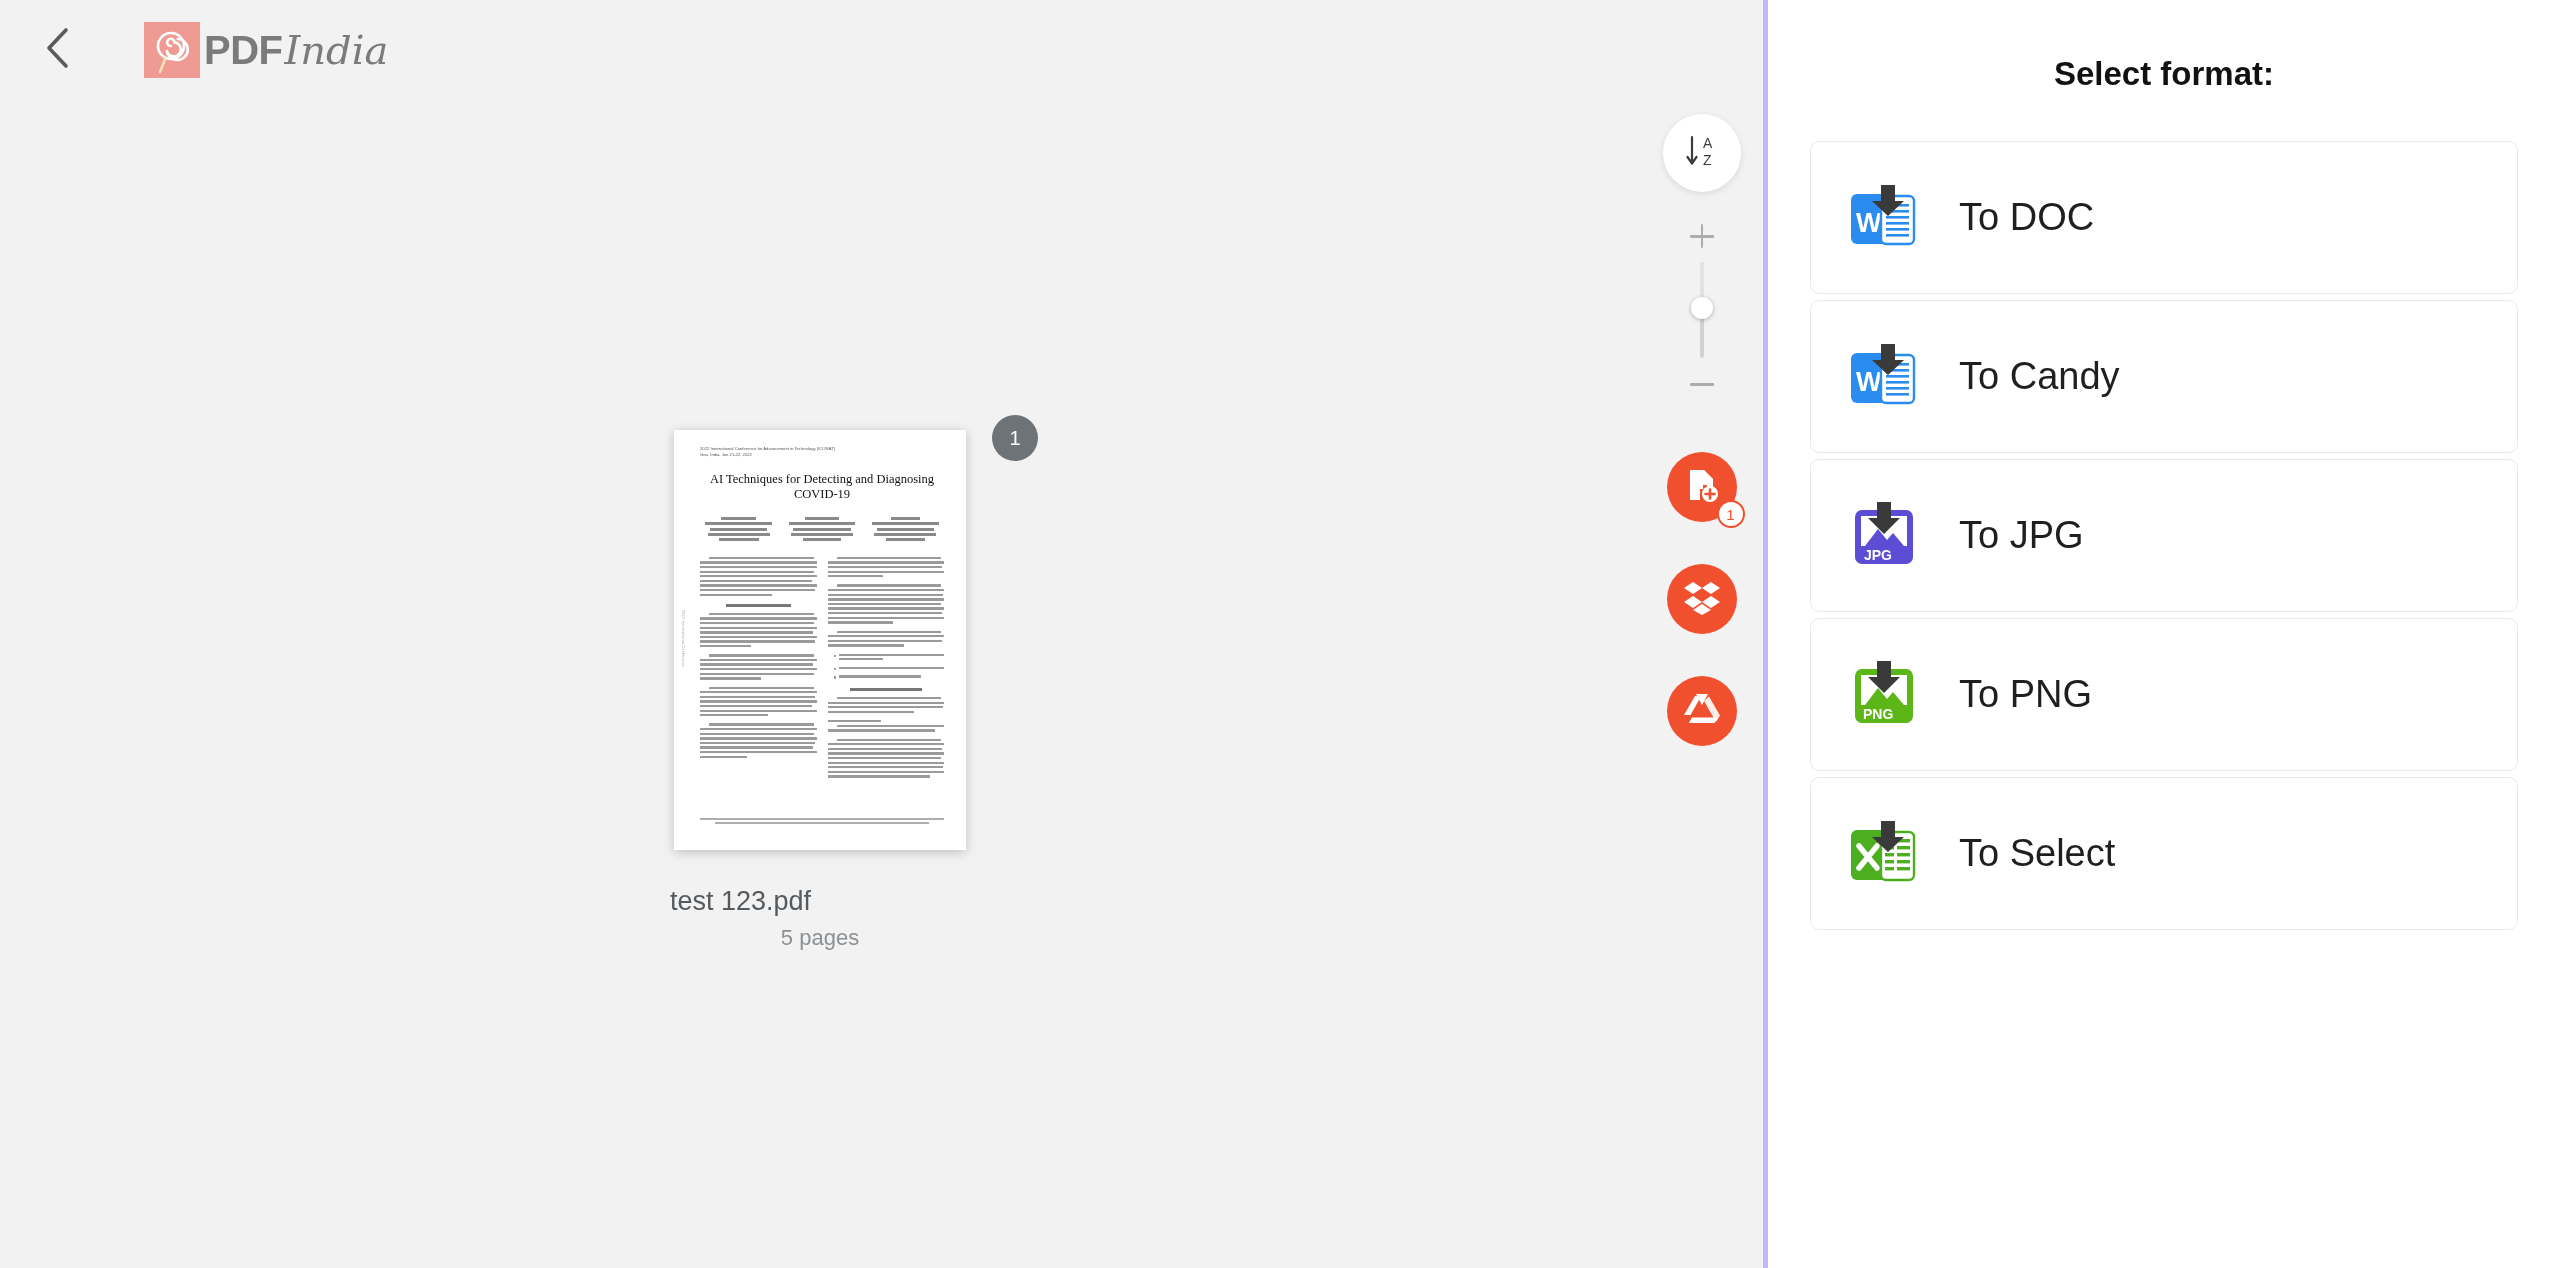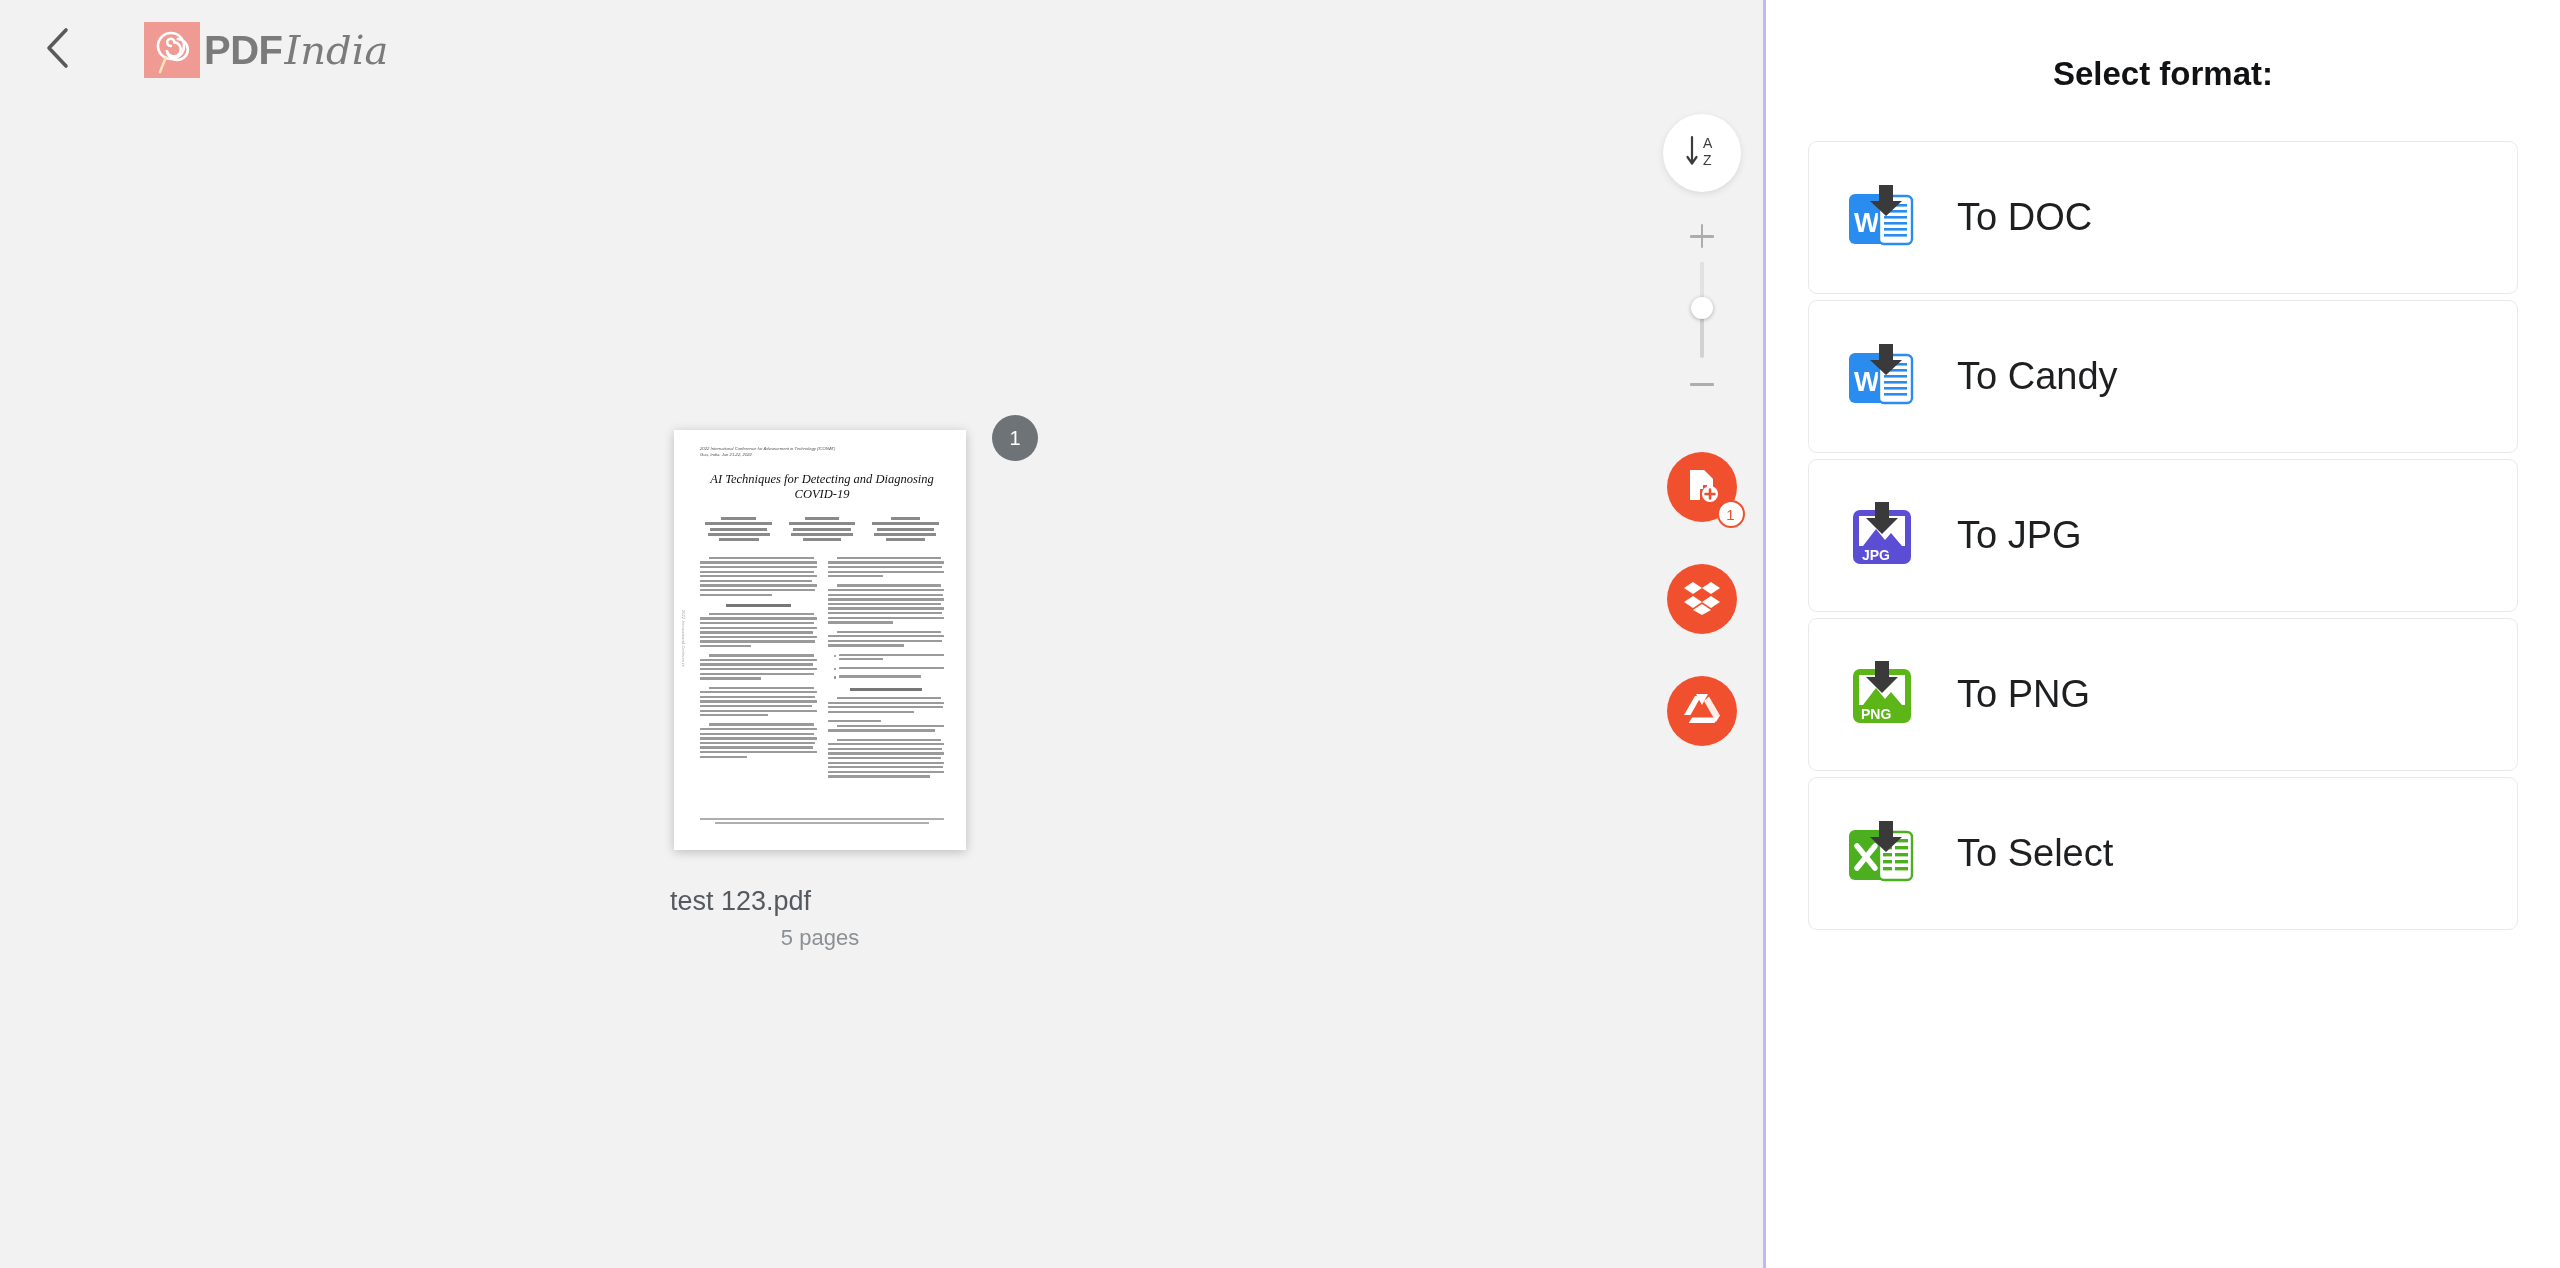--- a/index.html
+++ b/index.html
@@ -71,21 +71,21 @@
   .file-name {
     text-align: left; margin-top: 36px;
     font-size: 27px; color: #555a5e;
   }
   .file-pages {
     text-align: center; margin-top: 8px;
     font-size: 22px; color: #8b9094;
   }
 
   
-  .doc { position: absolute; inset: 0; padding: 16px 22px 10px 26px; font-style: italic; }
+  .doc { position: absolute; inset: 0; padding: 16px 22px 10px 26px; }
   .doc-hdr { font-size: 4.2px; color: #555; line-height: 1.5; }
   .doc-title {
     text-align: center; font-family: "Liberation Serif", serif;
     font-size: 12.5px; color: #111; margin-top: 13px; line-height: 1.25;
   }
   .doc-authors {
     display: flex; justify-content: space-between; margin-top: 14px; gap: 6px;
   }
   .doc-auth { flex: 1; text-align: center; }
   .doc-auth span { display: block; height: 3px; margin: 0 auto 2.4px; background: #8a8a8a; }
@@ -162,21 +162,21 @@
     position: absolute; right: -8px; bottom: -6px;
     width: 28px; height: 28px; border-radius: 50%;
     background: #fff; border: 2px solid #f1502f; color: #f1502f;
     font-size: 15px; display: flex; align-items: center; justify-content: center;
   }
 
   
   .panel {
     position: relative; width: 797px; height: 1268px;
     background: #ffffff; flex: 0 0 797px;
-    border-left: 3px solid #c4b5fd;
+    border-left: 5px solid #c4b5fd;
   }
   .panel-title {
     text-align: center; margin-top: 55px;
     font-size: 33px; font-weight: bold; color: #111214;
   }
   .cards { margin-top: 48px; padding: 0 42px; }
   .fmt-card {
     height: 153px; background: #fff;
     border: 1px solid #e9e9ec; border-radius: 9px;
     display: flex; align-items: center; padding-left: 36px;

